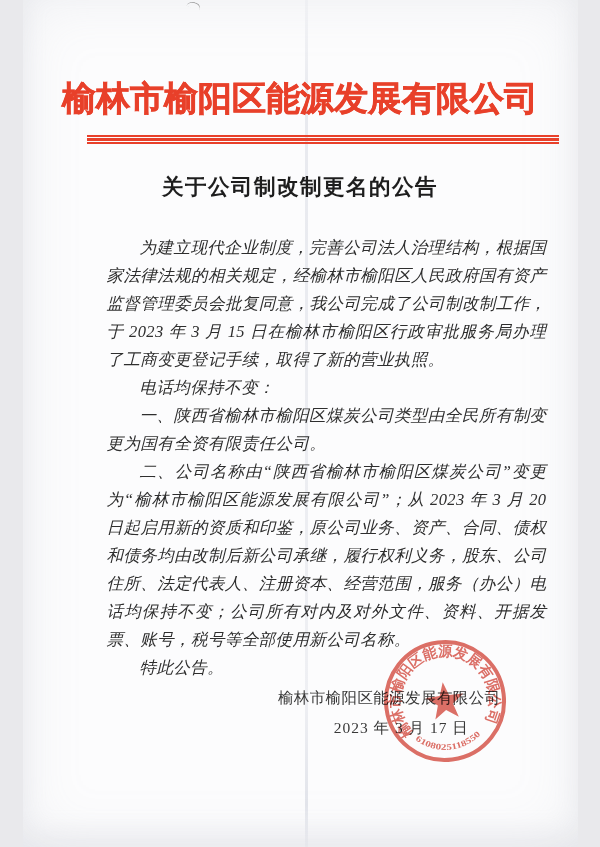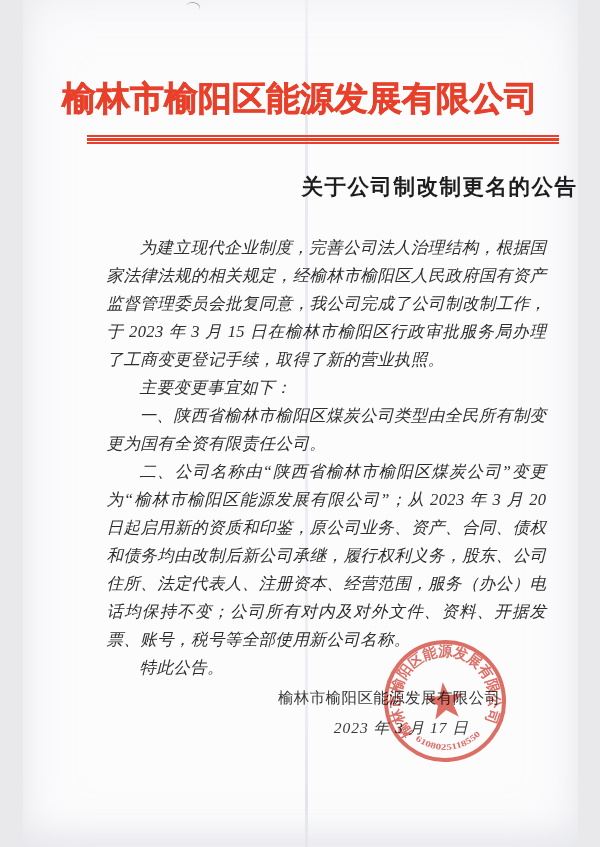--- a/index.html
+++ b/index.html
@@ -40,21 +40,21 @@
     white-space:nowrap;
   }
   .separator{position:absolute;top:135px;left:64px;width:472px;}
   .separator .ln1{height:1.5px;background:var(--header-red);}
   .separator .gap{height:1.5px;}
   .separator .ln2{height:2.6px;background:var(--header-red);}
   .separator .ln3{height:1.5px;background:var(--header-red);}
   
   .doc-title{
     position:absolute;top:172px;left:0;width:100%;
-    text-align:right;
+    text-align:center;
     font-size:21.5px;font-weight:bold;color:#1d1d1d;
     letter-spacing:1.5px;white-space:nowrap;
   }
   
   .body-text{
     position:absolute;top:234px;left:84px;width:440px;
     font-size:16.5px;line-height:28px;
     color:var(--body-text);
     text-align:justify;
     letter-spacing:.4px;
@@ -67,21 +67,20 @@
     color:#383838;text-align:left;
   }
   .signature .company{
     font-size:15.5px;line-height:28px;letter-spacing:.4px;white-space:nowrap;
   }
   .signature .date{
     font-size:15.5px;line-height:28px;margin-top:2px;
     text-align:center;letter-spacing:1px;
     transform:translateX(12px);
     white-space:nowrap;
-    font-style:italic;
   }
   
   .seal{
     position:absolute;left:358px;top:637px;width:128px;height:128px;
     transform:rotate(-7deg);
     opacity:.78;
     mix-blend-mode:multiply;
     pointer-events:none;
   }
   .seal svg{width:100%;height:100%;}
@@ -102,21 +101,21 @@
     <div class="gap"></div>
     <div class="ln2"></div>
     <div class="gap"></div>
     <div class="ln3"></div>
   </div>
 
   <div class="doc-title">关于公司制改制更名的公告</div>
 
   <div class="body-text">
     <p>为建立现代企业制度，完善公司法人治理结构，根据国家法律法规的相关规定，经榆林市榆阳区人民政府国有资产监督管理委员会批复同意，我公司完成了公司制改制工作，于 2023 年 3 月 15 日在榆林市榆阳区行政审批服务局办理了工商变更登记手续，取得了新的营业执照。</p>
-    <p>主要变更事宜如下：</p>
+    <p>电话均保持不变：</p>
     <p>一、陕西省榆林市榆阳区煤炭公司类型由全民所有制变更为国有全资有限责任公司。</p>
     <p>二、公司名称由“陕西省榆林市榆阳区煤炭公司”变更为“榆林市榆阳区能源发展有限公司”；从 2023 年 3 月 20 日起启用新的资质和印鉴，原公司业务、资产、合同、债权和债务均由改制后新公司承继，履行权利义务，股东、公司住所、法定代表人、注册资本、经营范围，服务（办公）电话均保持不变；公司所有对内及对外文件、资料、开据发票、账号，税号等全部使用新公司名称。</p>
     <p>特此公告。</p>
   </div>
 
   <div class="signature">
     <div class="company">榆林市榆阳区能源发展有限公司</div>
     <div class="date">2023 年 3 月 17 日</div>
   </div>
 

